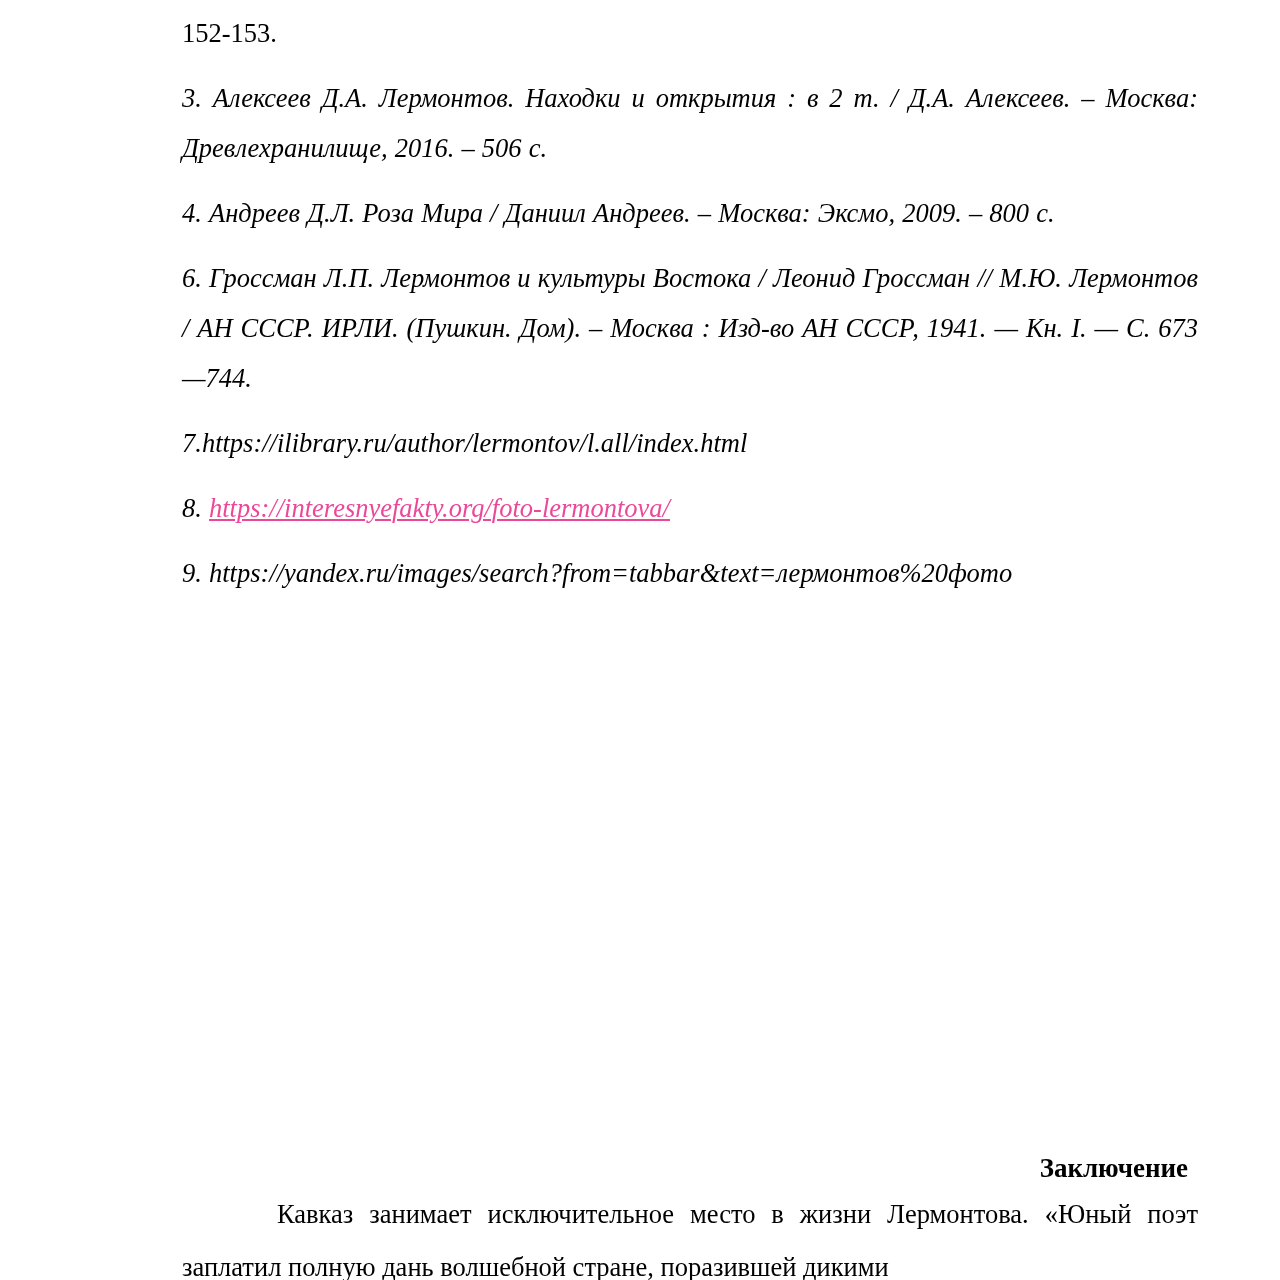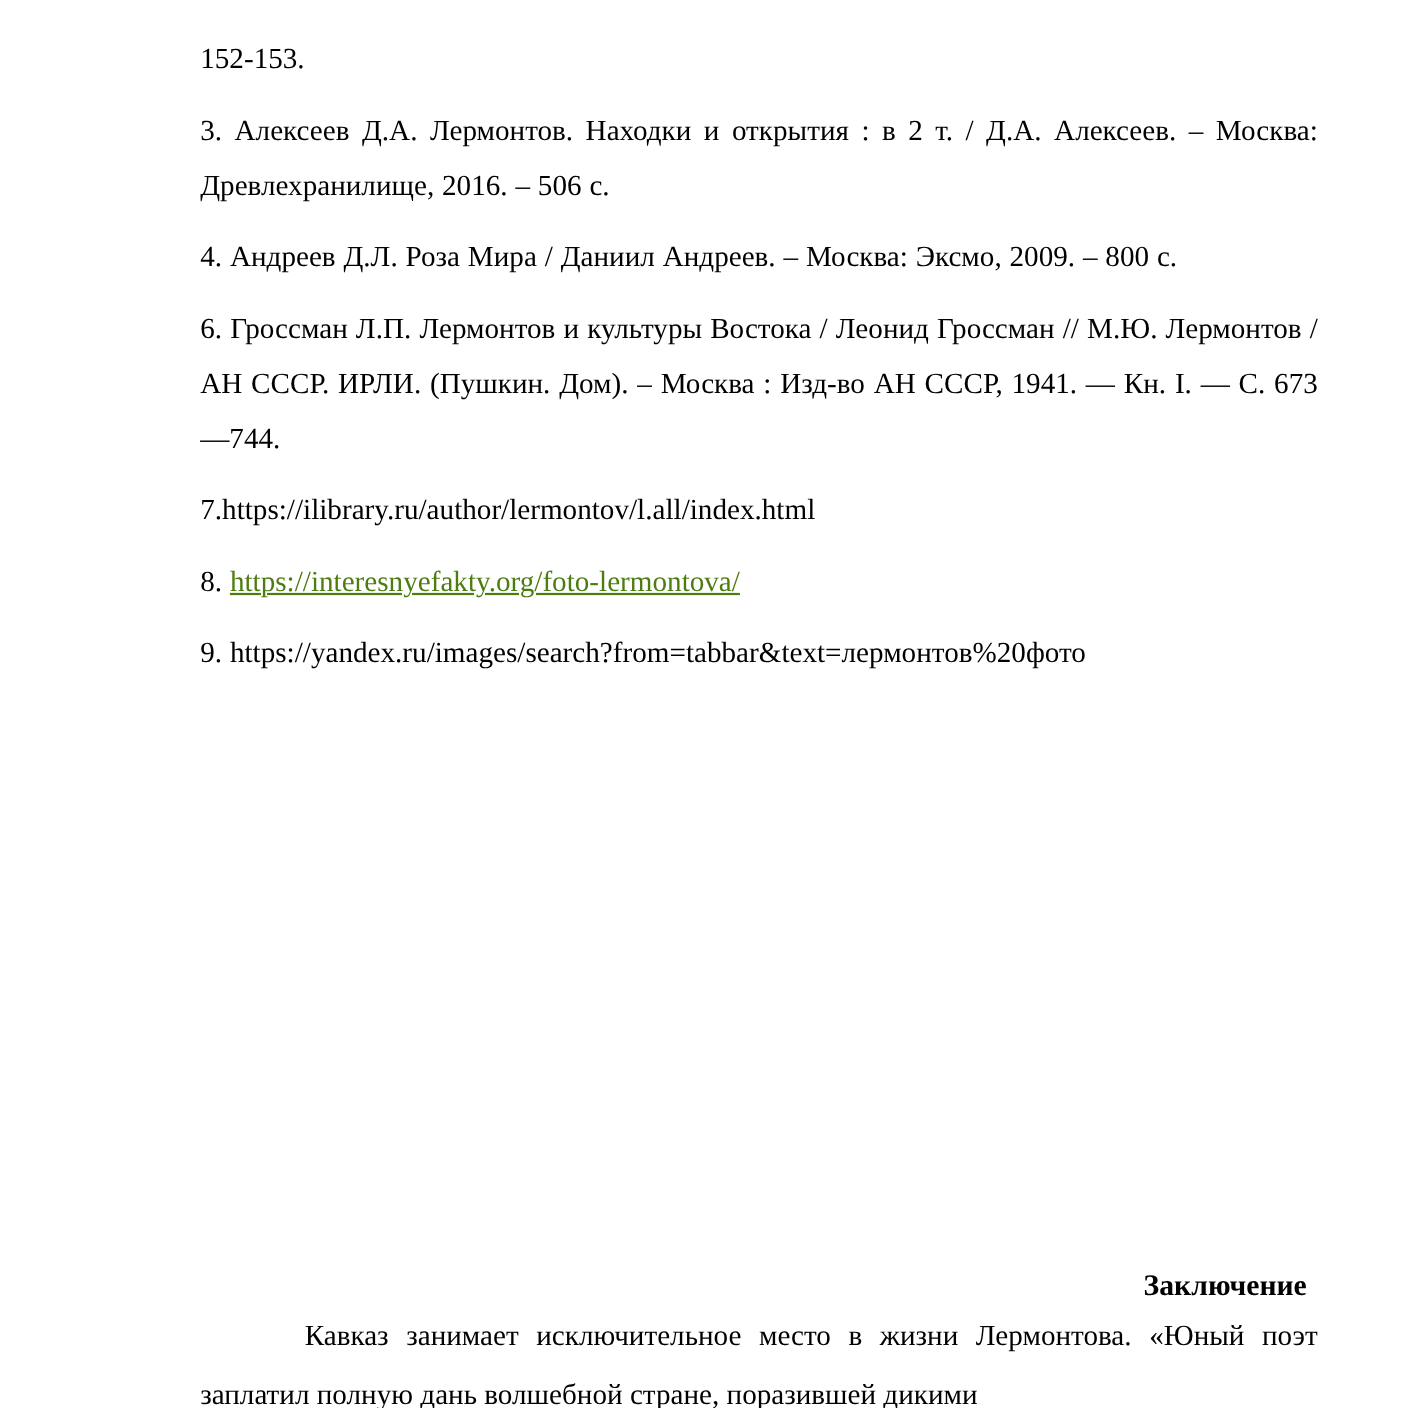--- a/index.html
+++ b/index.html
@@ -18,20 +18,21 @@
     font-family: "Liberation Serif", "DejaVu Serif", serif;
     color: #000000;
     -webkit-font-smoothing: antialiased;
   }
 
   
   .bib-list {
     margin: 0;
     padding: 0;
     list-style: none;
+    font-style: italic;
   }
 
   .bib-entry {
     font-size: 26.5px;
     line-height: 50px;
     text-align: justify;
     text-justify: inter-word;
     margin: 0 0 15px 0;
     hyphens: none;
     word-spacing: 0.5px;
@@ -40,21 +41,21 @@
   .bib-entry:last-child {
     margin-bottom: 0;
   }
 
   
   .bib-entry.url-entry {
     text-align: left;
   }
 
   .link {
-    color: #4d7c0f;
+    color: #ec4899;
     text-decoration: underline;
     text-decoration-thickness: 1.5px;
     text-underline-offset: 2px;
     cursor: pointer;
   }
 
   
   .conclusion-heading {
     font-size: 27px;
     font-weight: bold;
@@ -72,21 +73,21 @@
     text-justify: inter-word;
     text-indent: 95px;
     margin: 0;
     hyphens: none;
   }
 
   
   .block-bibliography {
     position: absolute;
     left: 182px;
-    top: 28px;
+    top: 8px;
     width: 1016px;
   }
 
   .block-conclusion {
     position: absolute;
     left: 182px;
     top: 1148px;
     width: 1016px;
   }
 </style>

